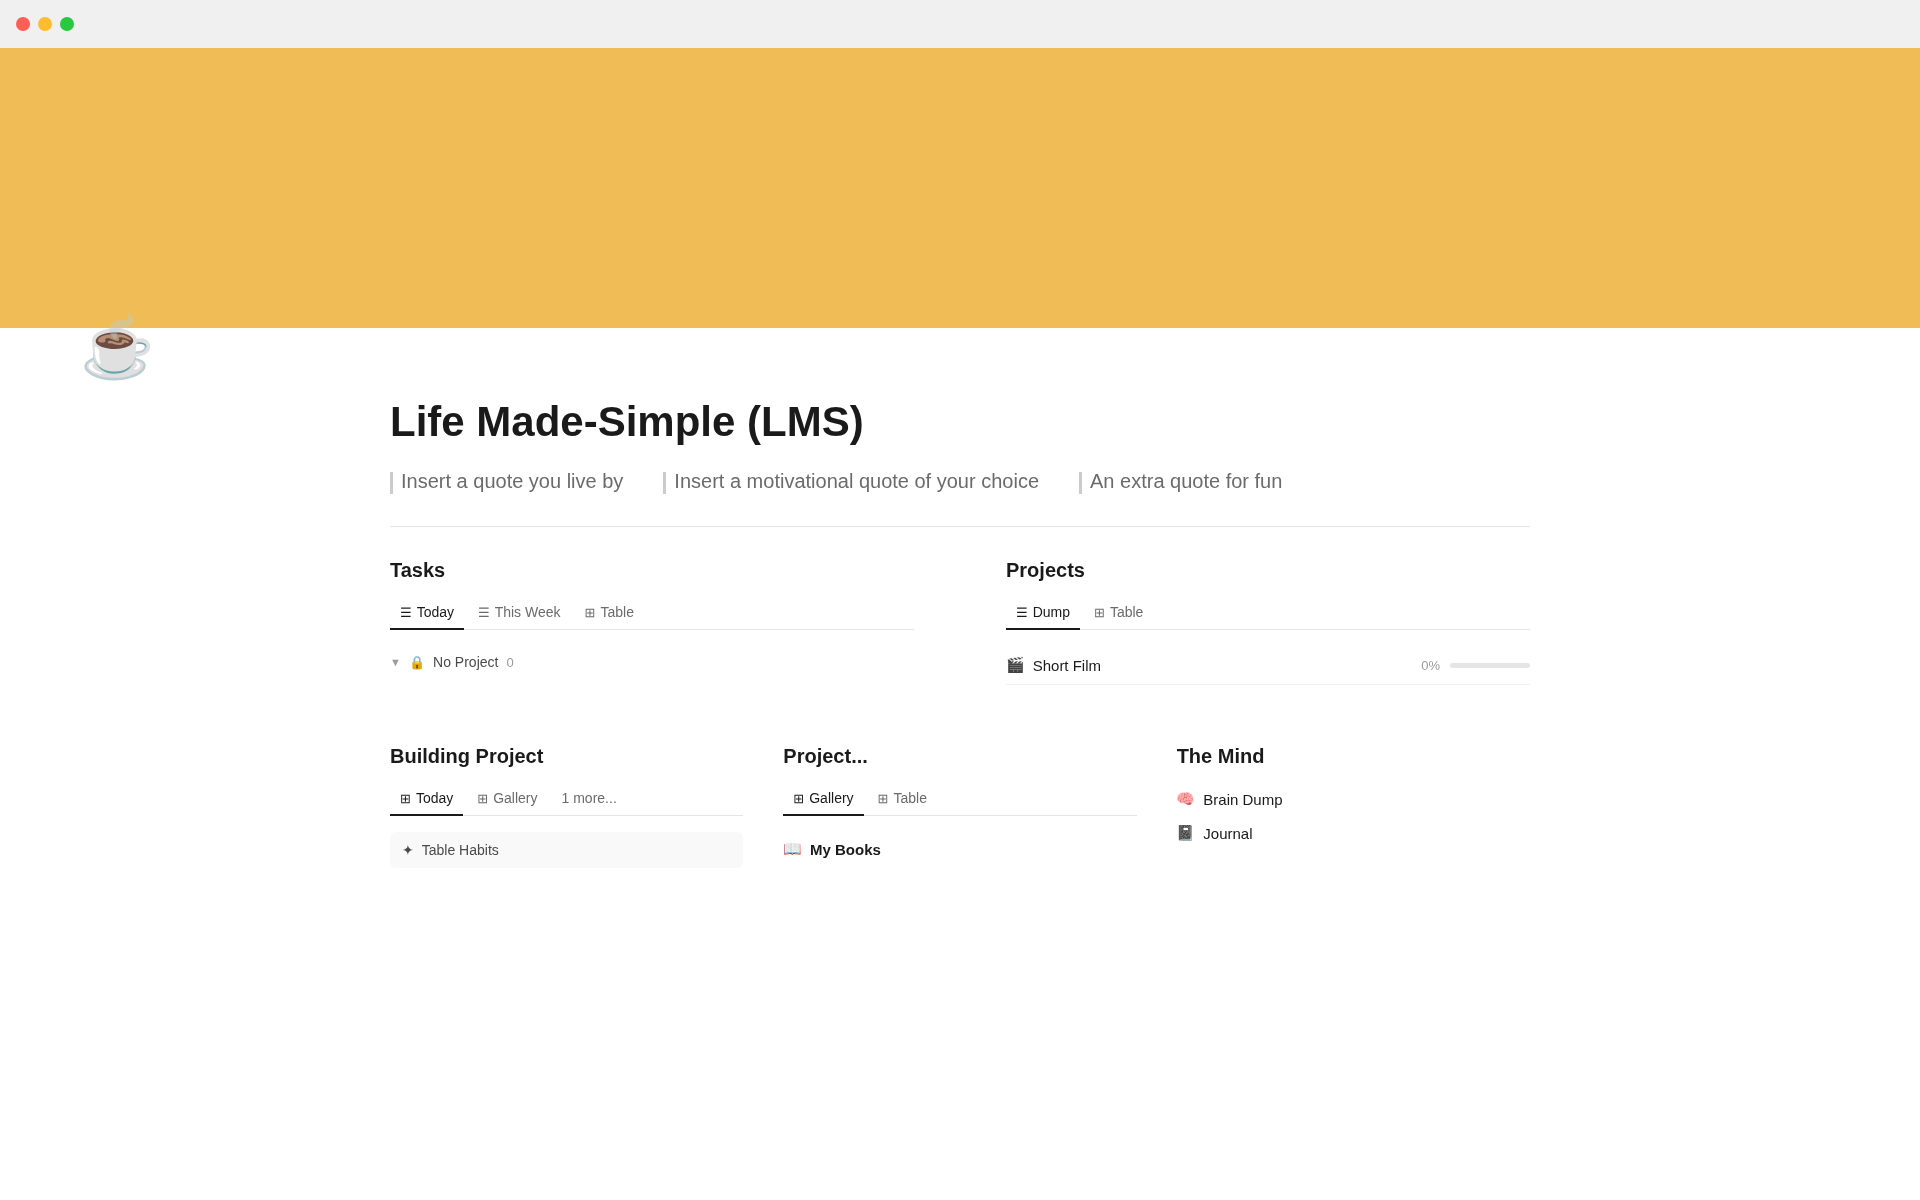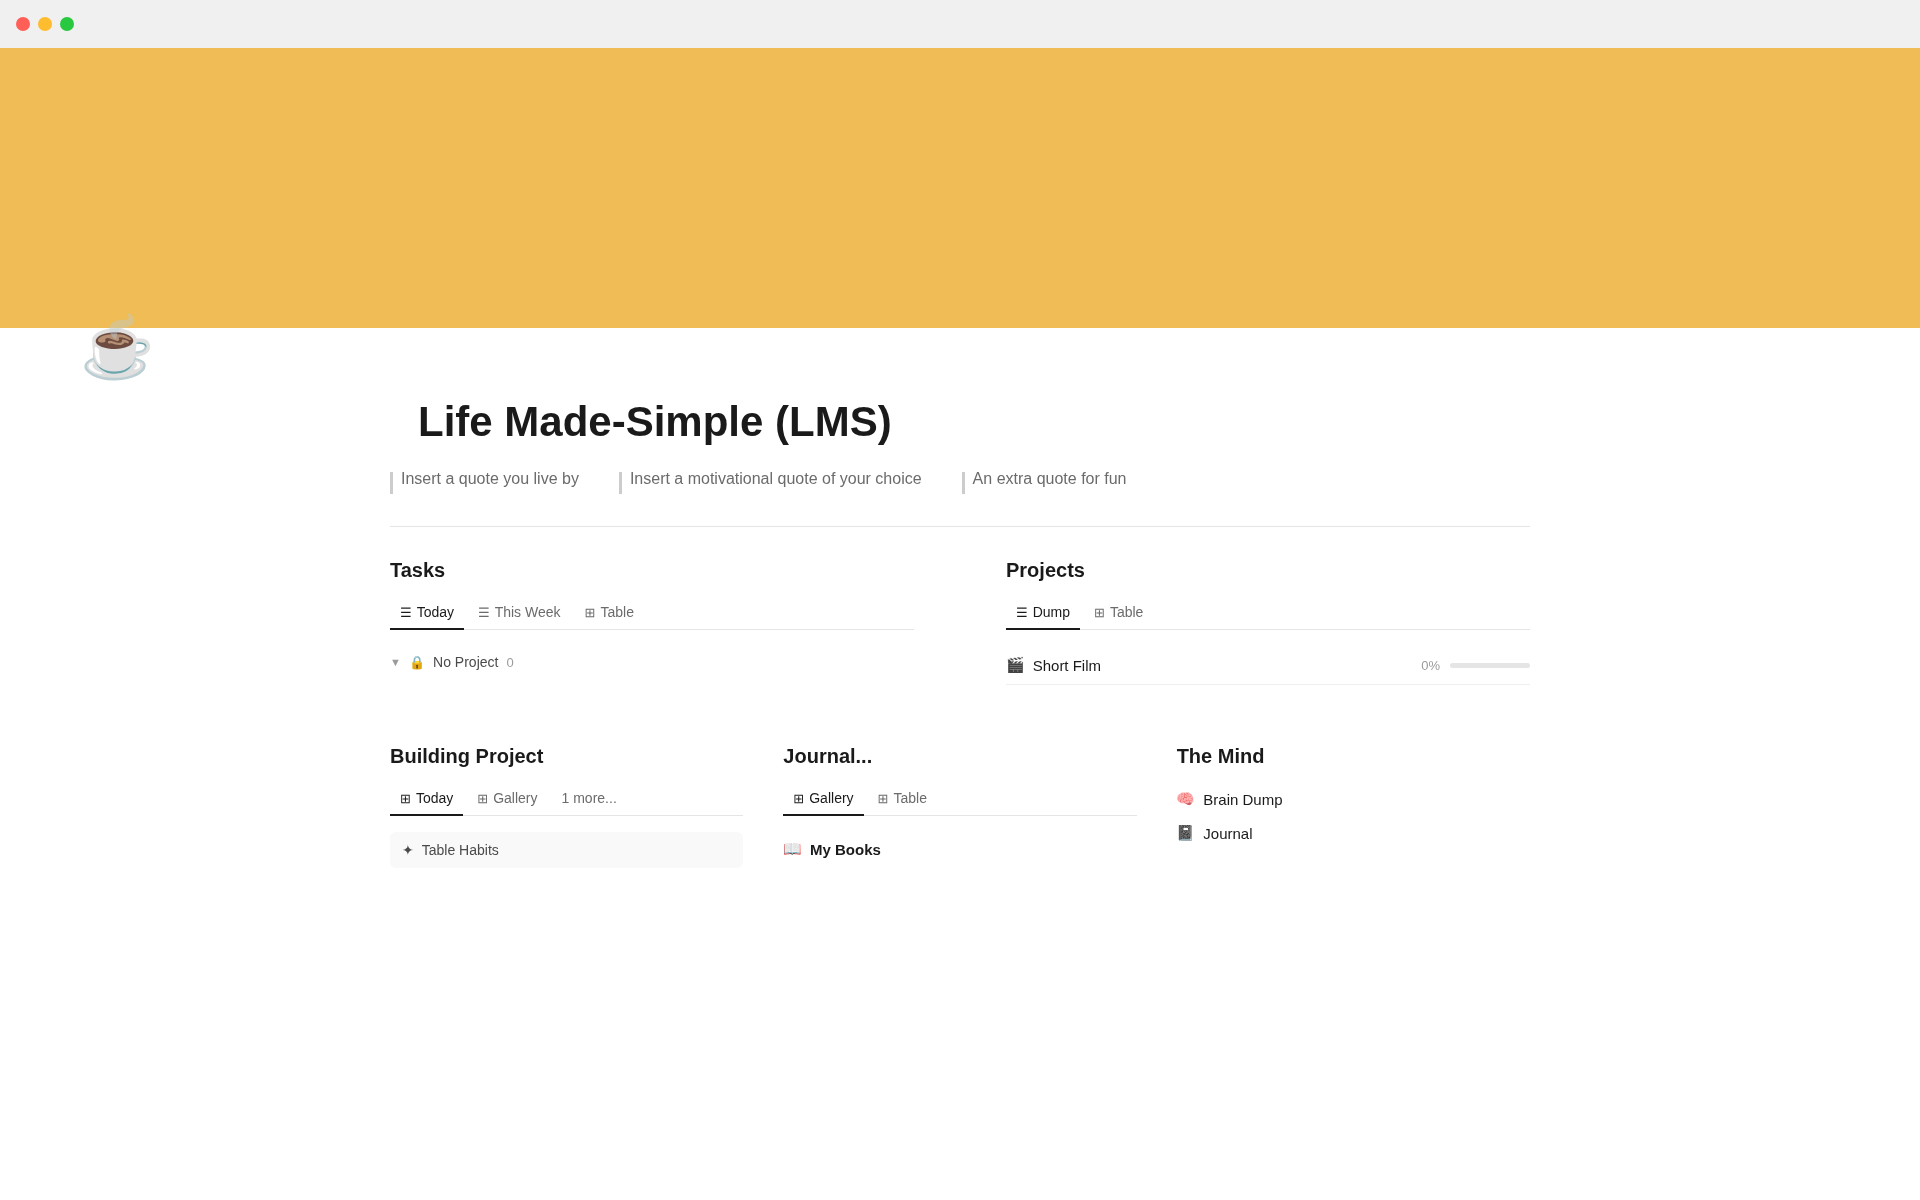--- a/index.html
+++ b/index.html
@@ -44,34 +44,33 @@
       max-width: 1300px;
       margin: 0 auto;
       padding: 70px 80px 60px;
     }
 
     .page-title {
       font-size: 42px;
       font-weight: 700;
       margin-bottom: 24px;
       color: #1a1a1a;
-      margin-left: 28px;
     }
 
     .quotes-row {
       display: flex;
       gap: 40px;
       margin-bottom: 32px;
     }
     .quote-item {
       display: flex;
       align-items: flex-start;
       gap: 8px;
       color: #6b6b6b;
-      font-size: 16px;
+      font-size: 20px;
     }
     .quote-bar {
       width: 3px;
       min-height: 22px;
       background: #ccc;
       flex-shrink: 0;
       margin-top: 2px;
     }
 
     .divider {
@@ -320,21 +319,21 @@
           <span>1 more...</span>
         </div>
       </div>
       <div class="habit-row">
         <span>✦</span>
         <span>Table Habits</span>
       </div>
     </div>
 
     <div>
-      <div class="section-title">Journal...</div>
+      <div class="section-title">Project...</div>
       <div class="tabs-row">
         <div class="tab-item active">
           <span class="tab-icon">⊞</span>
           <span>Gallery</span>
         </div>
         <div class="tab-item">
           <span class="tab-icon">⊞</span>
           <span>Table</span>
         </div>
       </div>

